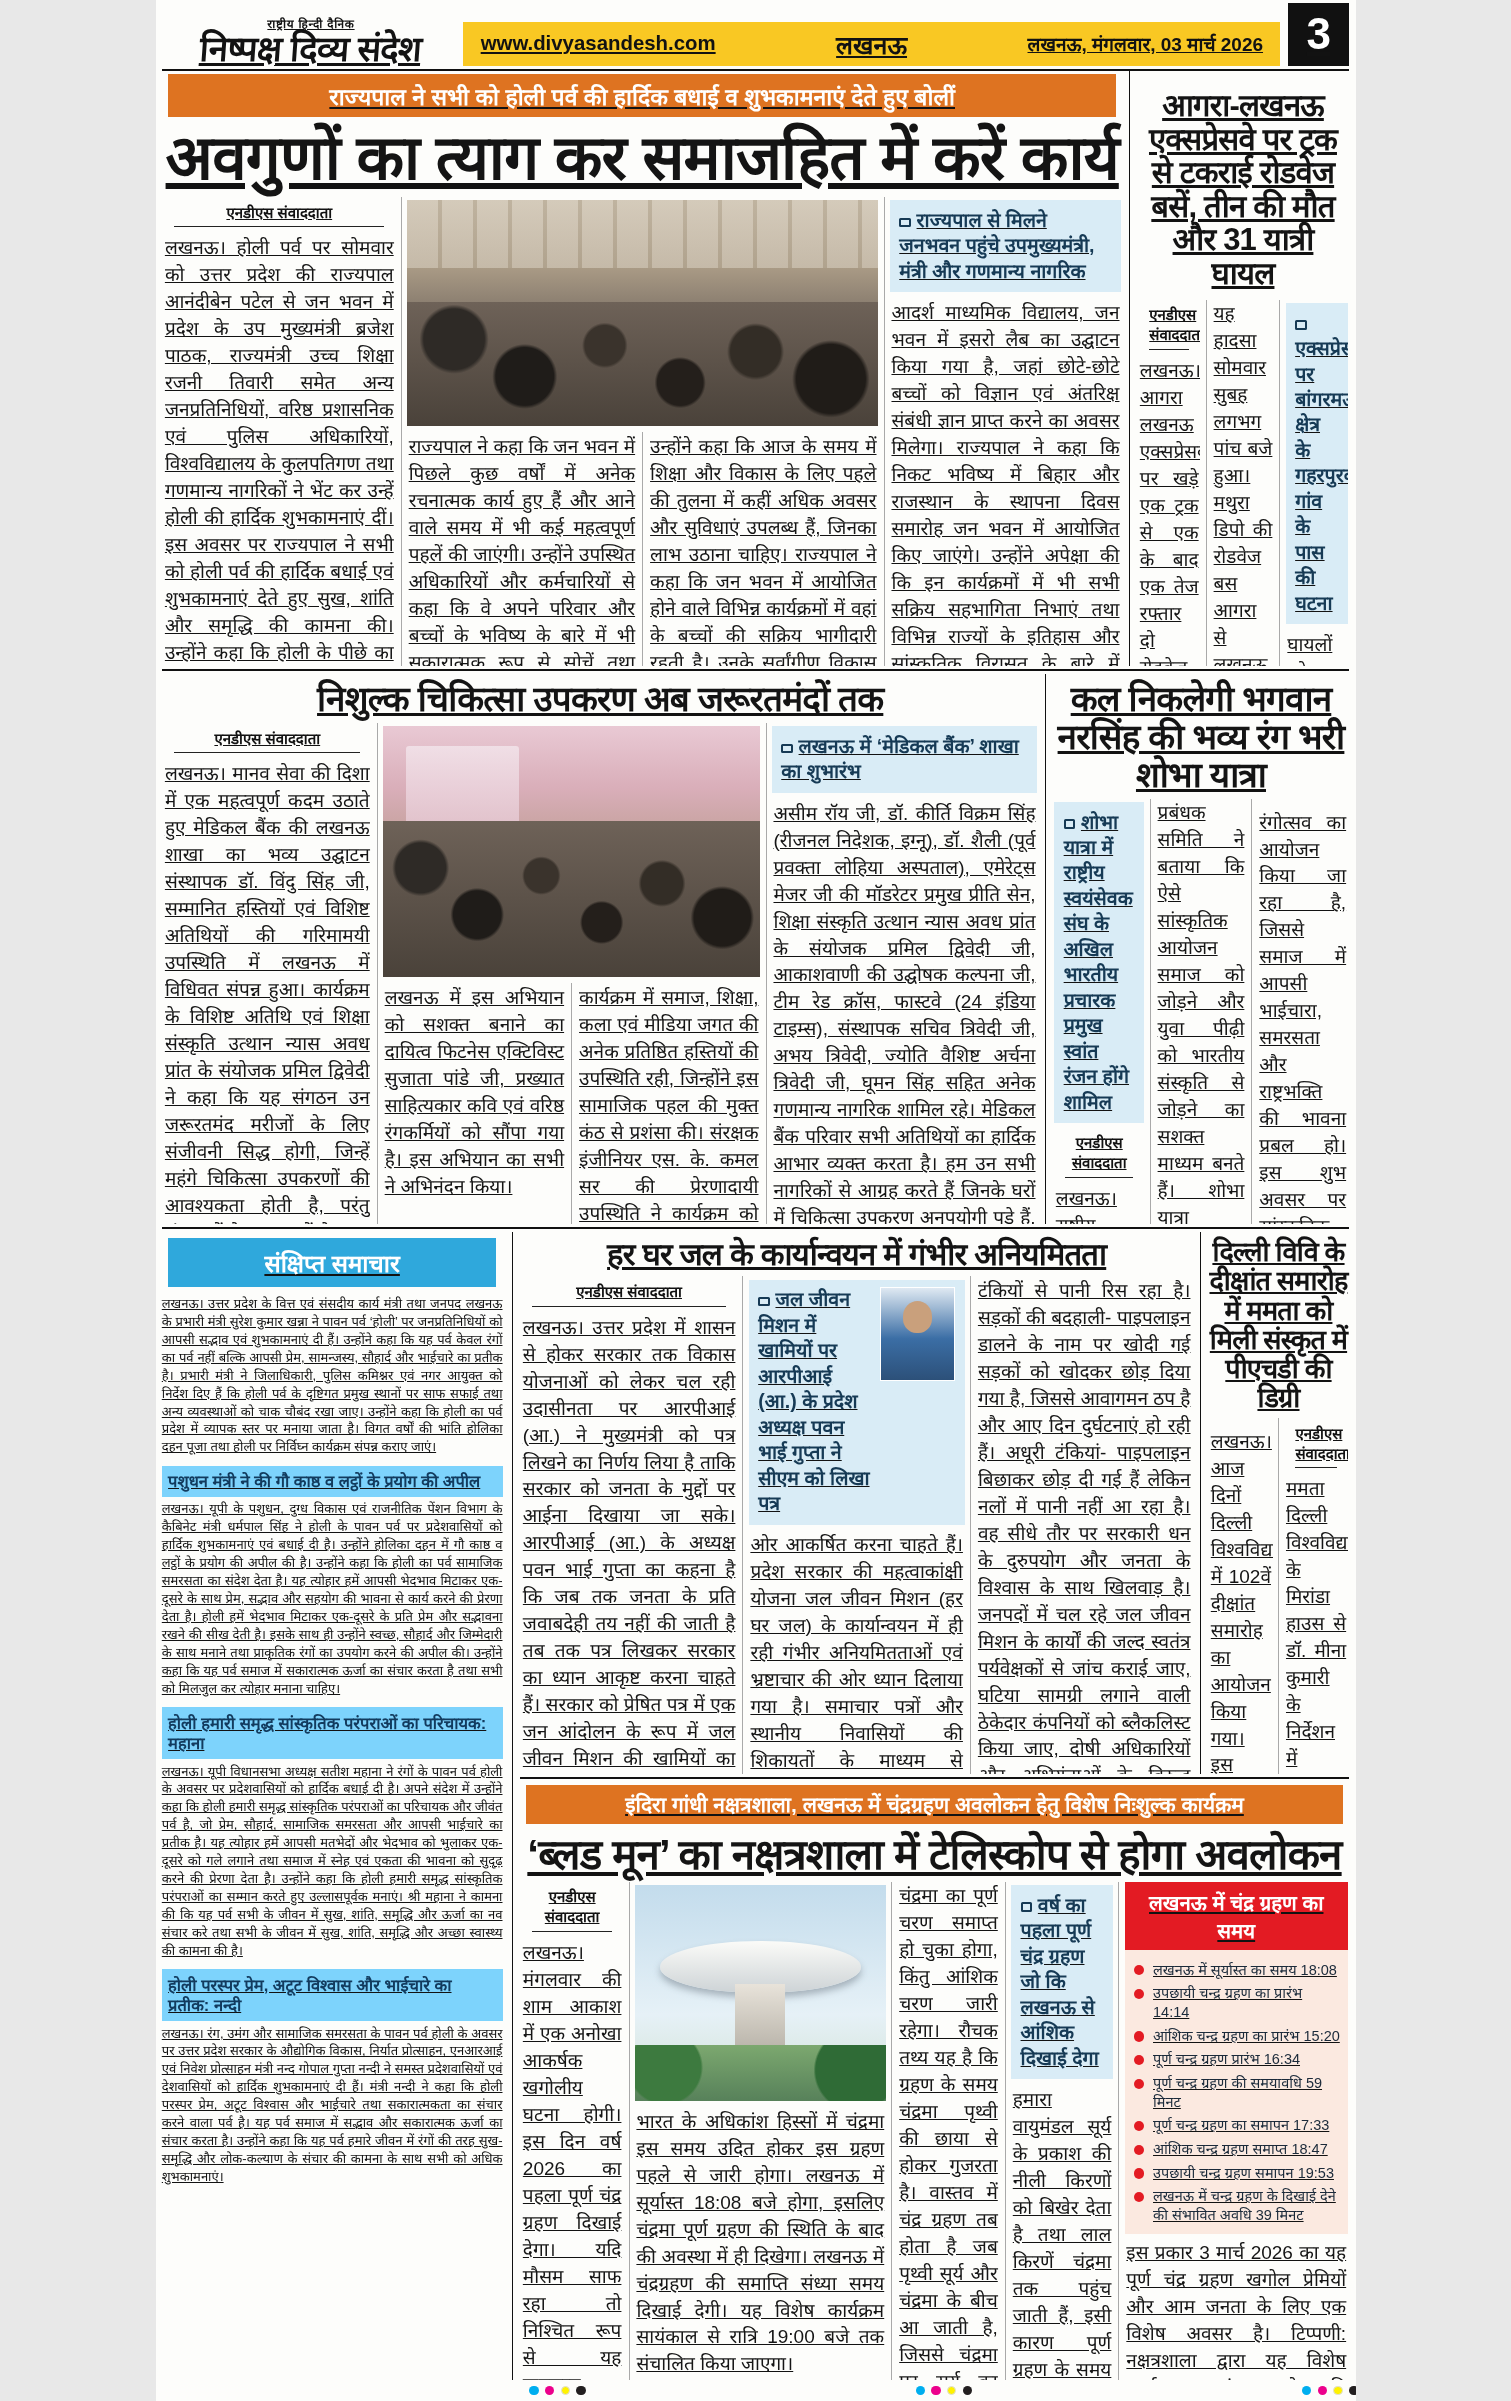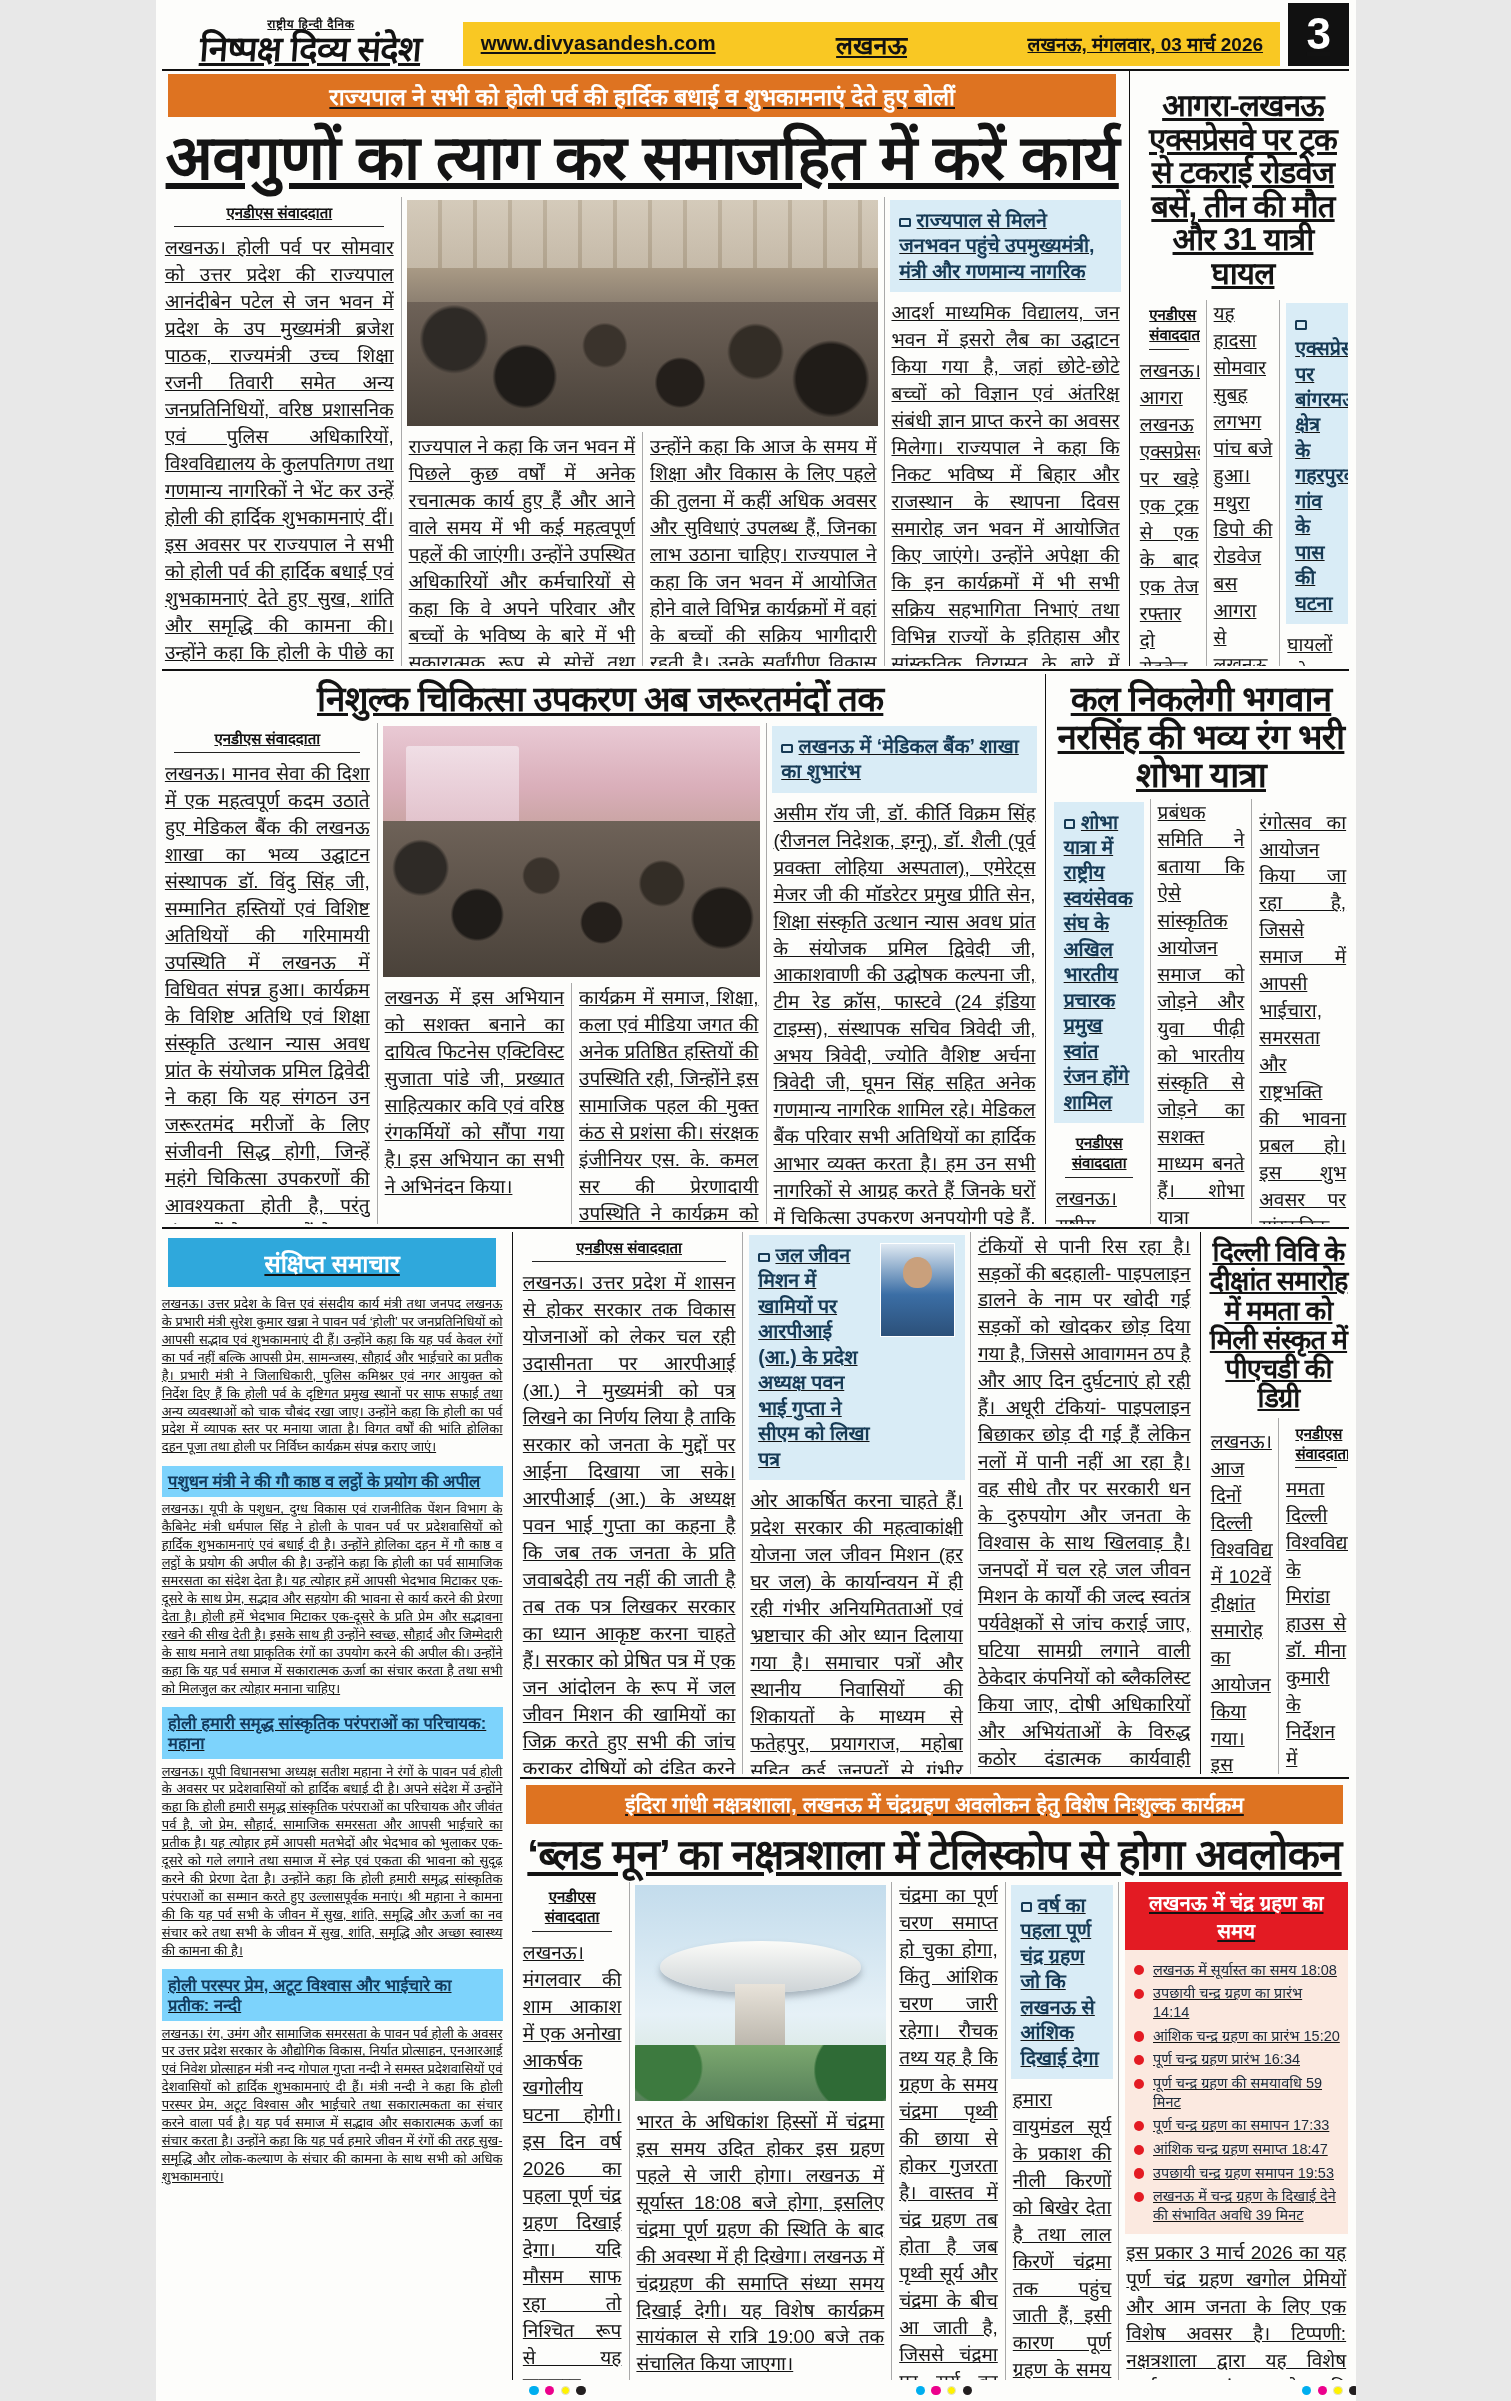--- a/index.html
+++ b/index.html
@@ -234,20 +234,21 @@
         </div>
     </aside>
 
     <div class="vdiv"></div>
 
     <div style="flex:1; display:flex; flex-direction:column; overflow:hidden;">
 
       <section class="row" style="height:542px;">
 
         <article class="story" style="width:677px;">
+          <h2 class="headline h-md">हर घर जल के कार्यान्वयन में गंभीर अनियमितता</h2>
           <div class="cols">
             <div class="tcol">
               <div class="byline">एनडीएस संवाददाता</div>
               <p class="body-text">लखनऊ। उत्तर प्रदेश में शासन से होकर सरकार तक विकास योजनाओं को लेकर चल रही उदासीनता पर आरपीआई (आ.) ने मुख्यमंत्री को पत्र लिखने का निर्णय लिया है ताकि सरकार को जनता के मुद्दों पर आईना दिखाया जा सके। आरपीआई (आ.) के अध्यक्ष पवन भाई गुप्ता का कहना है कि जब तक जनता के प्रति जवाबदेही तय नहीं की जाती है तब तक पत्र लिखकर सरकार का ध्यान आकृष्ट करना चाहते हैं। सरकार को प्रेषित पत्र में एक जन आंदोलन के रूप में जल जीवन मिशन की खामियों का जिक्र करते हुए सभी की जांच कराकर दोषियों को दंडित करने की मांग उठाई गई है। रिपब्लिकन पार्टी ऑफ इंडिया (आ.) की ओर से इस पर आंदोलन की चेतावनी भी दी गई है।</p>
             </div>
             <div class="csep"></div>
             <div class="tcol">
               <div class="bluebox" style="display:flex; gap:6.3px;">
                 <span style="flex:1;"><span class="sq"></span><span>जल जीवन मिशन में खामियों पर आरपीआई (आ.) के प्रदेश अध्यक्ष पवन भाई गुप्ता ने सीएम को लिखा पत्र</span></span>
                 <span class="photo" style="flex:0 0 75px; height:94px; border:1.6px solid #fff;">

